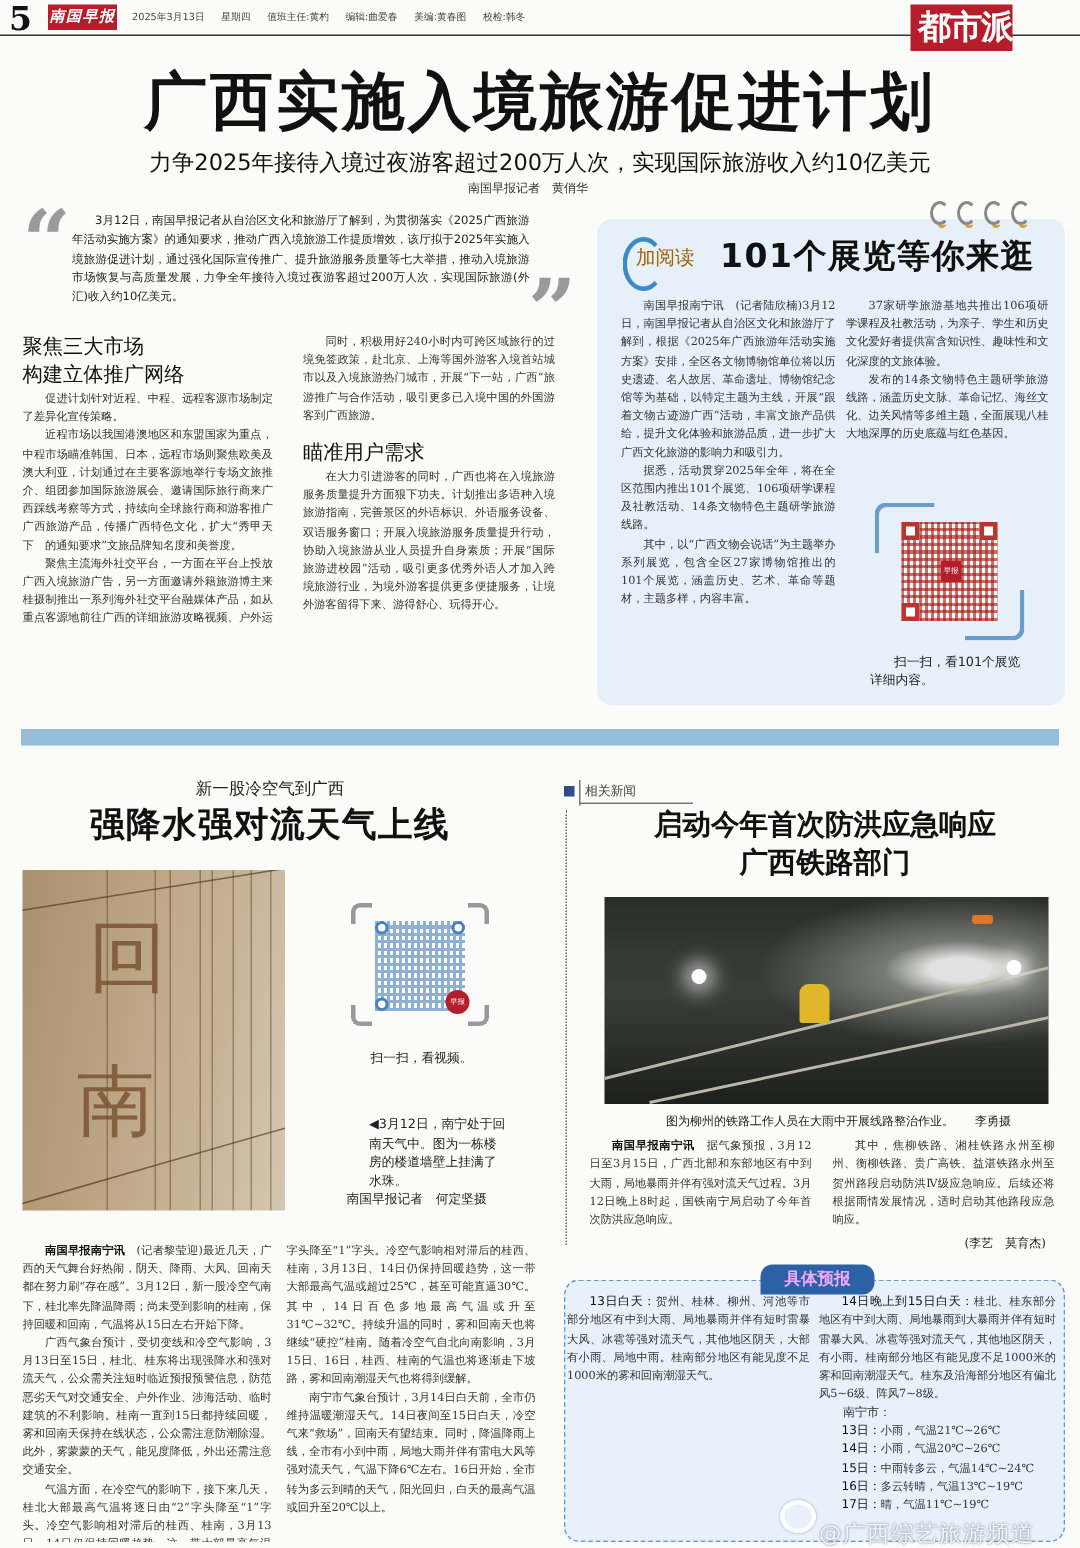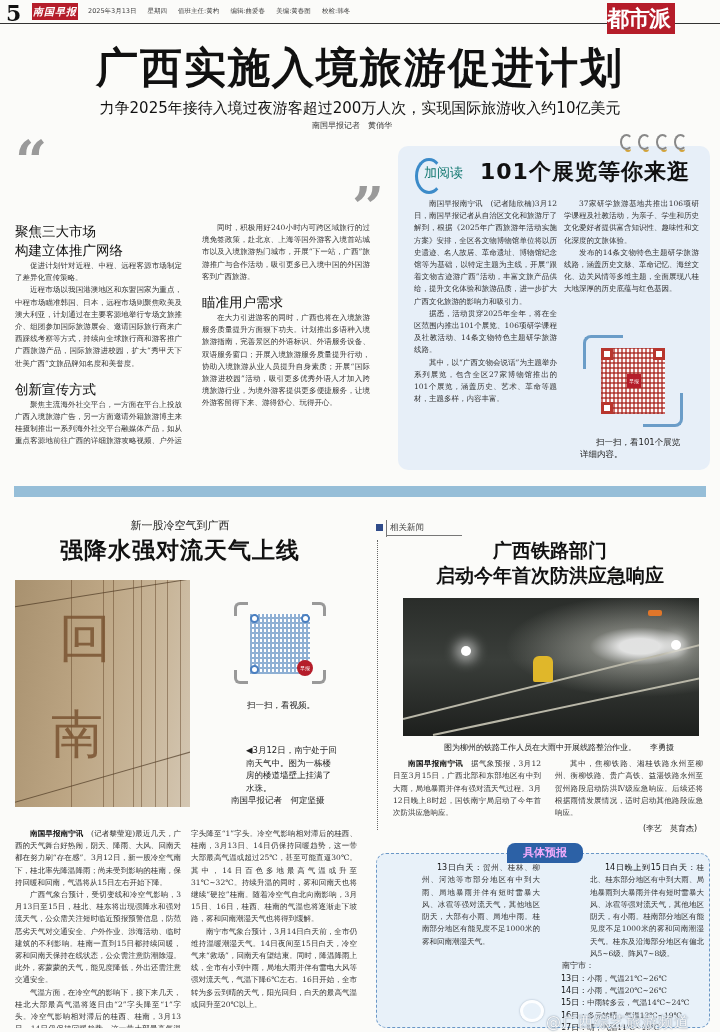--- a/index.html
+++ b/index.html
@@ -7,42 +7,42 @@
   body { position: relative; font-family: "DejaVu Sans", "Liberation Sans", sans-serif; color: #222; }
   .serif { font-family: "DejaVu Serif", "Liberation Serif", serif; }
 
   
   .masthead { position: absolute; left: 0; top: 0; width: 720px; height: 26px; }
   .page-num { position: absolute; left: 6px; top: 2px; font-family: "DejaVu Serif", serif; font-weight: bold; font-size: 22px; color: #111; line-height: 22px; }
   .logo { position: absolute; left: 32px; top: 3px; width: 46px; height: 17px; background: #b51d2a; color: #fff; font-size: 10px; font-style: italic; font-weight: bold; text-align: center; line-height: 17px; letter-spacing: 1px; }
   .meta { position: absolute; left: 88px; top: 7px; font-size: 6.5px; color: #444; white-space: nowrap; }
   .meta span { margin-right: 9px; }
   .head-rule { position: absolute; left: 0; top: 23px; width: 720px; height: 1px; background: #333; }
-  .section-tag { position: absolute; left: 607px; top: 3px; width: 68px; height: 31px; background: #b51d2a; color: #fff; font-weight: bold; font-size: 22px; text-align: left; line-height: 31px; font-family: "DejaVu Serif", serif; letter-spacing: -1px; }
+  .section-tag { position: absolute; left: 607px; top: 3px; width: 68px; height: 31px; background: #b51d2a; color: #fff; font-weight: bold; font-size: 22px; text-align: right; line-height: 31px; font-family: "DejaVu Serif", serif; letter-spacing: -1px; }
 
   .main-title { position: absolute; left: 0; top: 40px; width: 720px; text-align: center; font-size: 42px; font-weight: bold; letter-spacing: 2px; color: #111; line-height: 56px; }
   .sub-title { position: absolute; left: 0; top: 98px; width: 720px; text-align: center; font-size: 15px; color: #111; line-height: 20px; }
   .byline { position: absolute; left: 312px; top: 120px; font-size: 8px; color: #333; }
 
   .lead-box { position: absolute; left: 15px; top: 136px; width: 365px; height: 80px; }
   .quote-open { position: absolute; left: 0; top: 0; font-size: 56px; color: #9a9a9a; font-weight: bold; font-family: "DejaVu Serif", serif; line-height: 50px; }
   .quote-close { position: absolute; left: 337px; top: 46px; font-size: 56px; color: #9a9a9a; font-weight: bold; font-family: "DejaVu Serif", serif; line-height: 50px; }
   .lead-text { position: absolute; left: 33px; top: 5px; width: 305px; font-size: 7.7px; line-height: 12.8px; color: #222; text-indent: 2em; text-align: justify; }
 
   .col { position: absolute; font-size: 7.5px; line-height: 12.2px; color: #333; text-align: justify; }
   .col p { text-indent: 2em; }
   .col h3 { font-size: 13.5px; font-weight: normal; color: #111; line-height: 19px; }
   .col .h-gap { margin-top: 10px; }
 
   
   .side-box { position: absolute; left: 398px; top: 146px; width: 312px; height: 324px; background: #e7eff8; border-radius: 10px; }
   .rings { position: absolute; left: 620px; top: 134px; width: 80px; height: 20px; }
   .ring { position: absolute; top: 0; width: 13px; height: 16px; border: 2px solid #888; border-radius: 50%; border-right-color: transparent; }
   .ring::after { content: ""; position: absolute; left: 3px; top: 10px; width: 6px; height: 4px; border-bottom: 2px solid #d2a33a; border-radius: 50%; }
-  .jyd { position: absolute; left: 418px; top: 158px; width: 50px; height: 30px; font-size: 13px; color: #0f766e; line-height: 30px; padding-left: 6px; }
+  .jyd { position: absolute; left: 418px; top: 158px; width: 50px; height: 30px; font-size: 13px; color: #a16207; line-height: 30px; padding-left: 6px; }
   .jyd::before { content: ""; position: absolute; left: -3px; top: 0; width: 22px; height: 30px; border: 3px solid #3c8bc9; border-right-color: transparent; border-radius: 50%; }
   .side-title { position: absolute; left: 480px; top: 156px; font-size: 22px; font-weight: bold; color: #111; line-height: 32px; letter-spacing: 1px; }
   .side-col { position: absolute; font-size: 7.5px; line-height: 12.2px; color: #333; text-align: justify; }
   .side-col p { text-indent: 2em; }
 
   .qr-frame { position: absolute; left: 583px; top: 335px; width: 100px; height: 92px; }
   .qr-frame .c1 { position: absolute; left: 0; top: 0; width: 40px; height: 34px; border-top: 3px solid #6b9dc8; border-left: 3px solid #6b9dc8; border-top-left-radius: 8px; }
   .qr-frame .c2 { position: absolute; right: 0; bottom: 0; width: 40px; height: 34px; border-bottom: 3px solid #6b9dc8; border-right: 3px solid #6b9dc8; border-bottom-right-radius: 8px; }
   .qr { position: absolute; background-color: #fff; }
   .qr-red { left: 601px; top: 348px; width: 64px; height: 66px;
@@ -92,21 +92,21 @@
   .rail-cap span.by { margin-left: 14px; }
   .rail-col { position: absolute; font-size: 7.5px; line-height: 12.3px; color: #333; text-align: justify; }
   .rail-col p { text-indent: 2em; }
   .rail-col b { color: #111; font-weight: bold; }
   .rail-author { position: absolute; left: 643px; top: 823px; font-size: 8px; color: #222; }
 
   
   .fc-box { position: absolute; left: 376px; top: 853px; width: 334px; height: 175px; background: #e8f1f9; border: 1px dashed #6a97c6; border-radius: 10px; }
   .fc-tab { position: absolute; left: 507px; top: 843px; width: 76px; height: 20px; background: #2c61a6; border-radius: 8px 8px 8px 0; color: #f0abfc; font-size: 11px; font-weight: bold; text-align: center; line-height: 20px; }
   .fc-col { position: absolute; font-size: 7.5px; line-height: 12.3px; color: #333; text-align: justify; font-family: "DejaVu Serif", serif; }
-  .fc-col p { text-indent: 2em; margin-left: 44px; }
+  .fc-col p { text-indent: 2em; }
   .fc-col .d { font-family: "DejaVu Sans", sans-serif; color: #111; font-size: 8px; }
   .fc-col .city { padding-left: 2em; font-family: "DejaVu Sans", sans-serif; font-size: 8px; }
   .fc-col .row { padding-left: 2em; }
   .watermark { position: absolute; left: 546px; top: 1003px; font-size: 15px; color: rgba(255,255,255,.9); text-shadow: 0 0 2px #9ab, 0 0 1px #789; letter-spacing: 1px; white-space: nowrap; margin-top: 10px; }
   .wb-icon { position: absolute; left: 520px; top: 1000px; width: 24px; height: 22px; border: 3px solid rgba(255,255,255,.9); border-radius: 50%; box-shadow: 0 0 2px #9ab; }
 </style>
 </head>
 <body>
 
 <div class="masthead">
@@ -123,29 +123,29 @@
 </div>
 <div class="head-rule"></div>
 <div class="section-tag">都市派</div>
 
 <div class="main-title">广西实施入境旅游促进计划</div>
 <div class="sub-title">力争2025年接待入境过夜游客超过200万人次，实现国际旅游收入约10亿美元</div>
 <div class="byline">南国早报记者　黄俏华</div>
 
 <div class="lead-box">
   <div class="quote-open">“</div>
+  <div class="lead-text">3月12日，南国早报记者从自治区文化和旅游厅了解到，为贯彻落实《2025广西旅游年活动实施方案》的通知要求，推动广西入境旅游工作提质增效，该厅拟于2025年实施入境旅游促进计划，通过强化国际宣传推广、提升旅游服务质量等七大举措，推动入境旅游市场恢复与高质量发展，力争全年接待入境过夜游客超过200万人次，实现国际旅游(外汇)收入约10亿美元。</div>
   <div class="quote-close">”</div>
 </div>
 
 <div class="col serif" style="left:15px; top:222px; width:167px;">
   <h3>聚焦三大市场</h3>
   <h3>构建立体推广网络</h3>
   <p>促进计划针对近程、中程、远程客源市场制定了差异化宣传策略。</p>
-  <p>近程市场以我国港澳地区和东盟国家为重点，中程市场瞄准韩国、日本，远程市场则聚焦欧美及澳大利亚，计划通过在主要客源地举行专场文旅推介、组团参加国际旅游展会、邀请国际旅行商来广西踩线考察等方式，持续向全球旅行商和游客推广广西旅游产品，国际旅游进校园，扩大“秀甲天下　壮美广西”文旅品牌知名度和美誉度。</p>
-  <h3 class="h-gap">创新宣传方式</h3>
+  <p>近程市场以我国港澳地区和东盟国家为重点，中程市场瞄准韩国、日本，远程市场则聚焦欧美及澳大利亚，计划通过在主要客源地举行专场文旅推介、组团参加国际旅游展会、邀请国际旅行商来广西踩线考察等方式，持续向全球旅行商和游客推广广西旅游产品，传播广西特色文化，扩大“秀甲天下　的通知要求”文旅品牌知名度和美誉度。</p>
   <p style="height:50px; overflow:hidden;">聚焦主流海外社交平台，一方面在平台上投放广西入境旅游广告，另一方面邀请外籍旅游博主来桂摄制推出一系列海外社交平台融媒体产品，如从重点客源地前往广西的详细旅游攻略视频、户外运动主题视频等，向世界展现广西立体有趣的不同面，吸引更多境外游客入桂旅游。</p>
 </div>
 
 <div class="col serif" style="left:202px; top:222px; width:168px;">
   <p>同时，积极用好240小时内可跨区域旅行的过境免签政策，赴北京、上海等国外游客入境首站城市以及入境旅游热门城市，开展“下一站，广西”旅游推广与合作活动，吸引更多已入境中国的外国游客到广西旅游。</p>
   <h3 class="h-gap">瞄准用户需求</h3>
   <p>在大力引进游客的同时，广西也将在入境旅游服务质量提升方面狠下功夫。计划推出多语种入境旅游指南，完善景区的外语标识、外语服务设备、双语服务窗口；开展入境旅游服务质量提升行动，协助入境旅游从业人员提升自身素质；开展“国际旅游进校园”活动，吸引更多优秀外语人才加入跨境旅游行业，为境外游客提供更多便捷服务，让境外游客留得下来、游得舒心、玩得开心。</p>
 </div>
 
 <div class="side-box"></div>
@@ -228,22 +228,22 @@
   <p style="text-indent:0;">字头降至“1”字头。冷空气影响相对滞后的桂西、桂南，3月13日、14日仍保持回暖趋势，这一带大部最高气温或超过25℃，甚至可能直逼30℃。其中，14日百色多地最高气温或升至31℃~32℃。持续升温的同时，雾和回南天也将继续“硬控”桂南。随着冷空气自北向南影响，3月15日、16日，桂西、桂南的气温也将逐渐走下坡路，雾和回南潮湿天气也将得到缓解。</p>
   <p>南宁市气象台预计，3月14日白天前，全市仍维持温暖潮湿天气。14日夜间至15日白天，冷空气来“救场”，回南天有望结束。同时，降温降雨上线，全市有小到中雨，局地大雨并伴有雷电大风等强对流天气，气温下降6℃左右。16日开始，全市转为多云到晴的天气，阳光回归，白天的最高气温或回升至20℃以上。</p>
 </div>
 
 <div class="rel-sq"></div>
 <div class="rel-label" style="left:390px;">相关新闻</div>
 <div class="rel-vline"></div>
 <div class="rel-line"></div>
 <div class="dotted-v"></div>
 <div class="rail-title">
+  <div>启动今年首次防洪应急响应</div>
   <div>广西铁路部门</div>
-  <div>启动今年首次防洪应急响应</div>
 </div>
 
 <div class="rail-photo">
   <div class="rail" style="left:0; top:120px; width:320px; transform: rotate(-14deg);"></div>
   <div class="rail" style="left:30px; top:136px; width:300px; transform: rotate(-12deg);"></div>
   <div class="worker"></div>
   <div class="lamp" style="left:58px; top:48px;"></div>
   <div class="lamp" style="left:268px; top:42px;"></div>
   <div style="position:absolute; left:245px; top:12px; width:14px; height:6px; background:#e0762a; border-radius:2px;"></div>
 </div>

